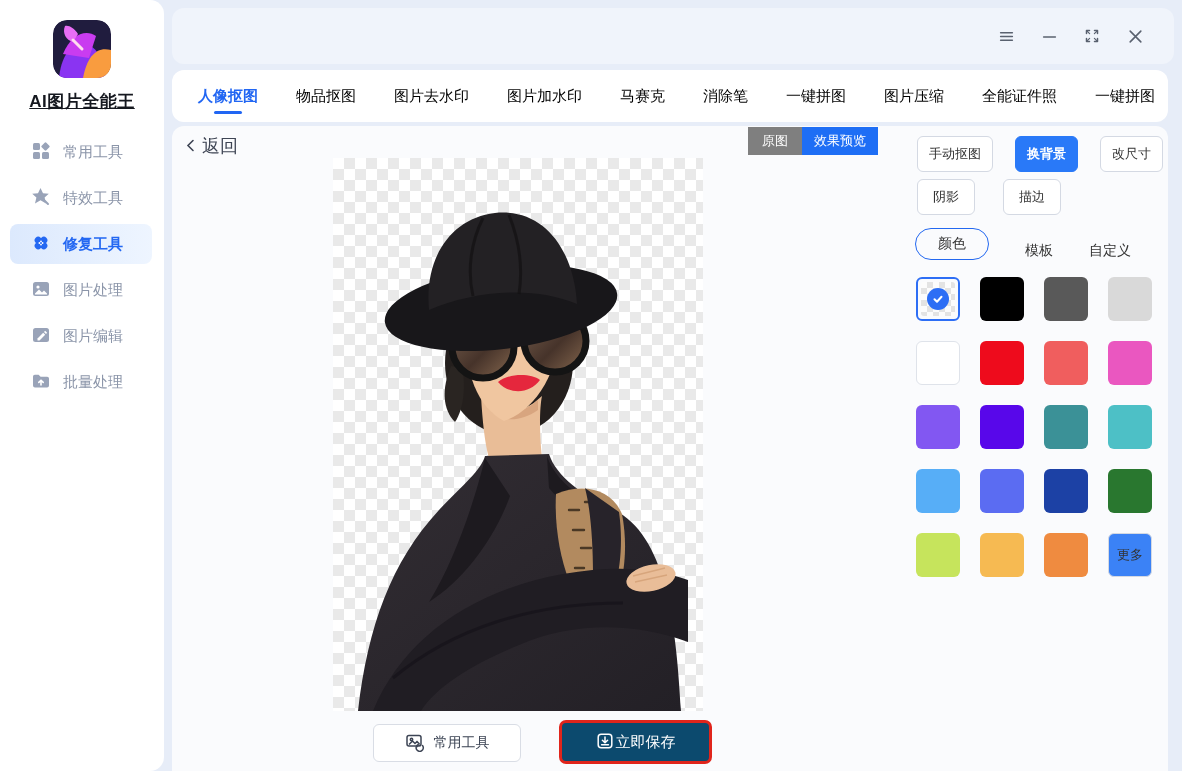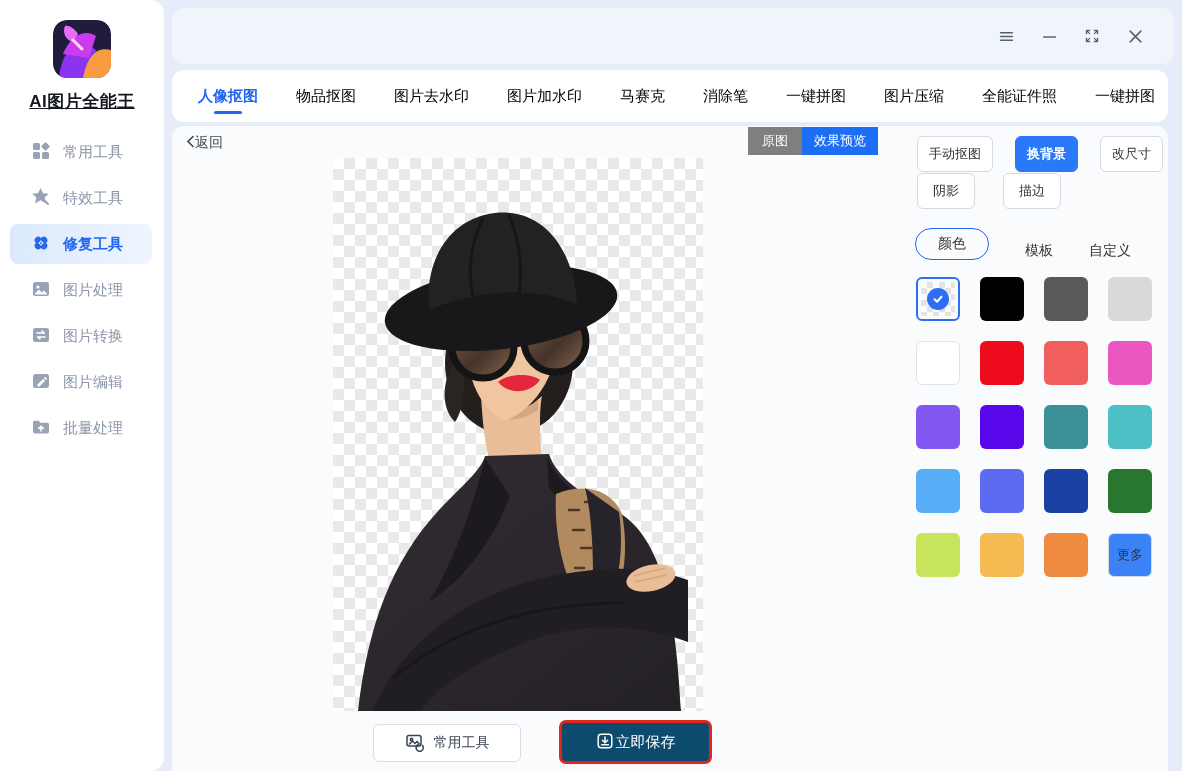--- a/index.html
+++ b/index.html
@@ -20,39 +20,39 @@
   .win-btn { width:18px; height:18px; display:flex; align-items:center; justify-content:center; cursor:pointer; }
 
   
   .tabbar { position:absolute; left:172px; top:70px; width:996px; height:52px; background:#fff; border-radius:12px; display:flex; align-items:center; padding:0 8px 0 26px; gap:38px; overflow:hidden; }
   .tab { font-size:15px; color:#000000; white-space:nowrap; position:relative; cursor:pointer; padding:15px 0; }
   .tab.active { color:#2166f3; font-weight:bold; }
   .tab.active::after { content:""; position:absolute; left:50%; transform:translateX(-50%); bottom:7px; width:28px; height:3px; border-radius:2px; background:#2166f3; }
 
   
   .content { position:absolute; left:172px; top:126px; width:996px; height:645px; background:#fafbfd; border-radius:12px 12px 0 0; }
-  .back { position:absolute; left:14px; top:8px; display:flex; align-items:center; color:#3e4554; font-size:14px; cursor:pointer; }
+  .back { position:absolute; left:14px; top:8px; display:flex; align-items:center; gap:7px; color:#3e4554; font-size:18px; cursor:pointer; }
 
   .toggle { position:absolute; left:576px; top:1px; height:28px; display:flex; border-radius:0; overflow:hidden; font-size:13px; color:#fff; cursor:pointer; }
   .toggle .seg { display:flex; align-items:center; padding:0 14px; }
   .toggle .seg.orig { background:#7f7f7f; }
   .toggle .seg.eff  { background:#1e6ef5; padding:0 12px; }
 
   .stage { position:absolute; left:161px; top:32px; width:370px; height:553px;
            background:repeating-conic-gradient(#e9e9e9 0% 25%, #ffffff 0% 50%) 0 0/22px 22px; }
   .stage svg { position:absolute; left:0; top:0; }
 
   .btn-reselect { position:absolute; left:201px; top:598px; width:148px; height:38px; background:#fff; border:1px solid #d9dde5; border-radius:6px; display:flex; align-items:center; justify-content:center; gap:9px; font-size:14px; color:#3c4454; cursor:pointer; }
   .btn-save { position:absolute; left:387px; top:594px; width:153px; height:44px; background:#0c4a6e; border:3px solid #e0251c; border-radius:7px; display:flex; align-items:center; justify-content:center; gap:2px; color:#fff; font-size:15px; cursor:pointer; }
 
   
   .tools { position:absolute; left:733px; top:0; width:261px; height:645px; }
   .feat-row { position:absolute; left:12px; display:flex; gap:22px; }
   .feat-row.r1 { top:10px; }
-  .feat-row.r2 { top:47px; gap:28px; }
+  .feat-row.r2 { top:53px; gap:28px; }
   .feat-btn { border:1px solid #d4d9e3; border-radius:6px; background:#fff; color:#333; font-size:13px; padding:8px 11px; cursor:pointer; white-space:nowrap; }
   .feat-btn.wide { padding:8px 15px; }
   .feat-btn.active { background:#2979f8; color:#fff; border-color:#2979f8; font-weight:bold; }
 
   .bg-tabs { position:absolute; top:102px; left:10px; display:flex; align-items:flex-end; gap:36px; font-size:14px; color:#333; }
   .bg-tab { cursor:pointer; }
   .bg-tab.selected { border:1px solid #2368f0; border-radius:16px; padding:6px 22px; }
 
   .swatches { position:absolute; left:11px; top:151px; display:grid; grid-template-columns:repeat(4,44px); gap:20px; }
   .swatch { width:44px; height:44px; border-radius:6px; cursor:pointer; position:relative; }
@@ -115,28 +115,20 @@
       <span>修复工具</span>
     </div>
     <div class="nav-item">
       <span>
         <svg width="20" height="20" viewBox="0 0 20 20">
           <rect x="2" y="3" width="16" height="14" rx="2.5" fill="#99a3b8"></rect>
           <circle cx="7" cy="8" r="1.6" fill="#fff"></circle>
           <path d="M4,14.5 L8,10.5 L11,13.5 L13,11.5 L16,14.5 L16,15.5 L4,15.5 Z" fill="#fff"></path>
         </svg></span>
       <span>图片处理</span>
-    </div>
-    <div class="nav-item">
-      <span>
-        <svg width="20" height="20" viewBox="0 0 20 20">
-          <rect x="2" y="3" width="16" height="14" rx="2.5" fill="#99a3b8"></rect>
-          <path d="M6,8 H13 M11,6 L13.3,8 M14,12 H7 M9,14 L6.7,12" stroke="#fff" stroke-width="1.6" fill="none" stroke-linecap="round"></path>
-        </svg></span>
-      <span>图片转换</span>
     </div>
     <div class="nav-item">
       <span>
         <svg width="20" height="20" viewBox="0 0 20 20">
           <rect x="2" y="3" width="16" height="14" rx="2.5" fill="#99a3b8"></rect>
           <path d="M6.5,13.5 L12.2,7.8 L14.2,9.8 L8.5,15.5 L6.5,15.5 Z" fill="#fff"></path>
           <path d="M13,6.9 L14.1,5.8 L16.1,7.8 L15,8.9 Z" fill="#fff"></path>
         </svg></span>
       <span>图片编辑</span>
     </div>

